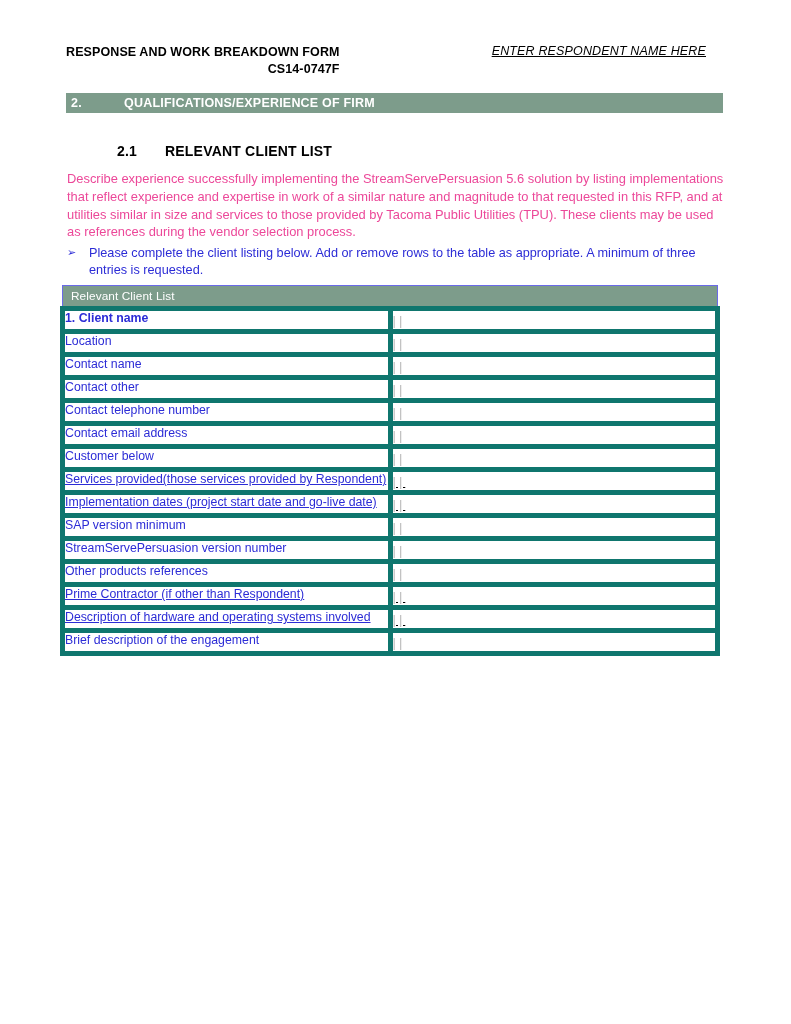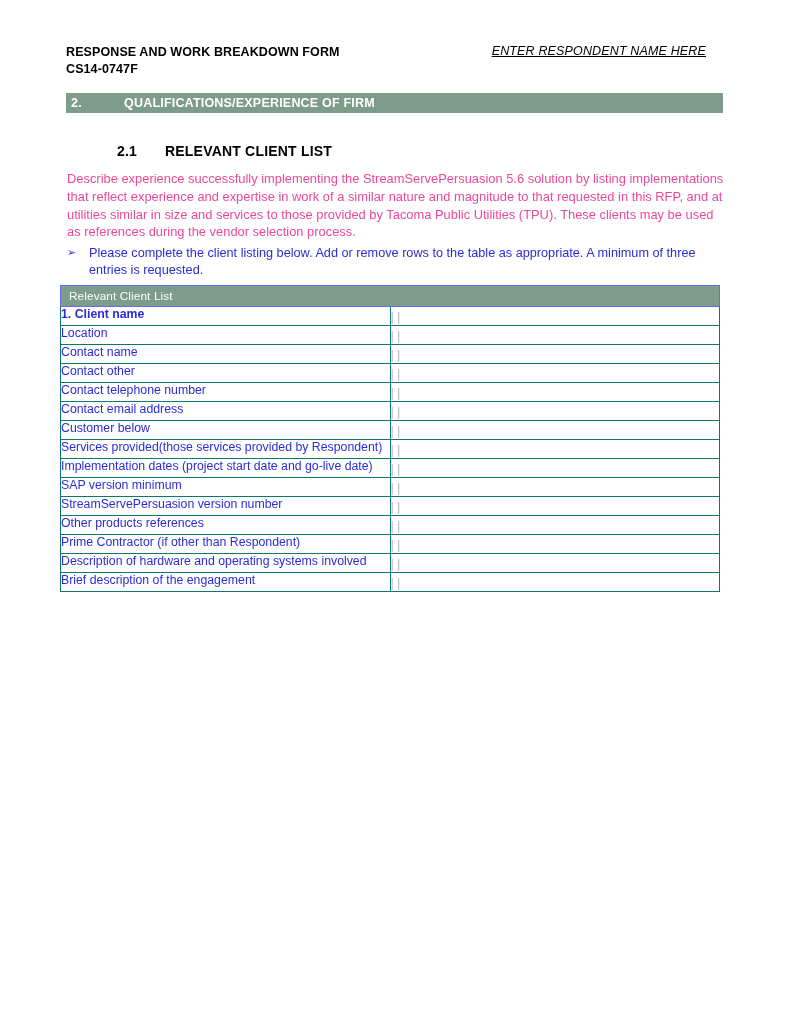--- a/index.html
+++ b/index.html
@@ -32,21 +32,21 @@
     display: flex;
     justify-content: space-between;
     align-items: flex-start;
   }
   .doc-header-left {
     font-size: 12.5px;
     font-weight: bold;
     line-height: 1.32;
     letter-spacing: 0.1px;
   }
-  .doc-header-left div { white-space: nowrap; }
+  .doc-header-left div { white-space: nowrap; text-align: right; }
   .doc-header-right {
     font-size: 12.5px;
     text-decoration: underline;
     letter-spacing: 0.15px;
     padding-right: 18px;
     white-space: nowrap;
     font-style: italic;
   }
 
   
@@ -121,21 +121,21 @@
   
   .client-table {
     position: absolute;
     left: 60px;
     top: 285px;
     width: 660px;
     border-collapse: collapse;
     table-layout: fixed;
   }
   .client-table td {
-    border: 1px solid #0f766e;
+    border: 5px solid #0f766e;
     padding: 0;
     vertical-align: top;
   }
   .client-table tr.head-row td {
     background: #7d9c8b;
     border: 1px solid #6a6ae8;
     color: #ffffff;
     font-size: 11.8px;
     padding: 3px 0 3px 8px;
     letter-spacing: 0.1px;
@@ -153,21 +153,21 @@
     position: relative;
   }
   .field-marks {
     color: #b9b9b9;
     font-size: 13px;
     letter-spacing: 3px;
     line-height: 1.15;
     user-select: none;
   }
   .row-tall .cell-label,
-  .row-tall .cell-field { min-height: 32px; }
+  .row-tall .cell-field { min-height: 32px; text-decoration: underline; }
 </style>
 </head>
 <body>
 
 <div class="page">
 
   <div class="doc-header">
     <div class="doc-header-left">
       <div>RESPONSE AND WORK BREAKDOWN FORM</div>
       <div>CS14-0747F</div>

